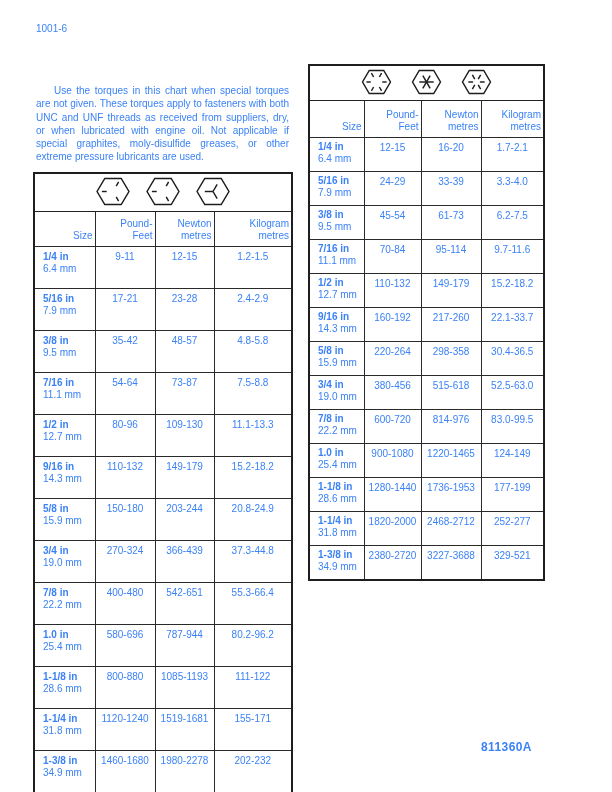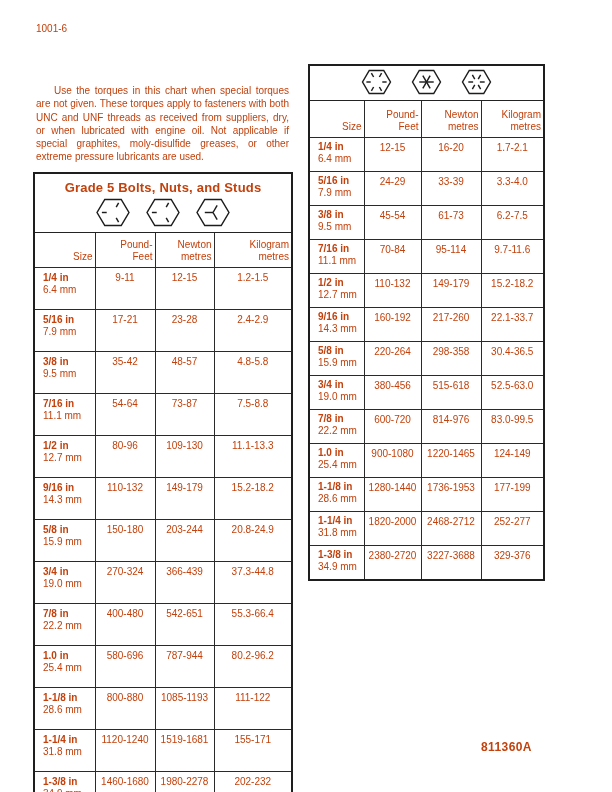--- a/index.html
+++ b/index.html
@@ -1,18 +1,18 @@
 <!DOCTYPE html>
 <html><head>
 <meta charset="utf-8">
 <style>
   html,body{margin:0;padding:0;background:#e8e8e8;}
   .page{
     position:relative;width:612px;height:792px;background:#ffffff;
-    font-family:"Liberation Sans","DejaVu Sans",sans-serif;color:#c2410c;
+    font-family:"Liberation Sans","DejaVu Sans",sans-serif;color:#3b82f6;
     margin:0 auto;overflow:hidden;
   }
   .page-number{position:absolute;left:36px;top:23px;font-size:10px;}
   .doc-title{position:absolute;left:0;top:41px;width:100%;text-align:center;
     font-size:13.5px;font-weight:bold;letter-spacing:.2px;}
   .intro{position:absolute;left:36px;top:74px;width:253px;font-size:10px;
     line-height:13.3px;text-align:justify;text-indent:18px;}
   .spec-table{position:absolute;border:2px solid #1e1e1e;background:#fff;}
   .g5{left:33px;top:172px;width:256px;}
   .g8{left:308px;top:64px;width:233px;}
@@ -40,21 +40,20 @@
 </head>
 <body>
 
 <div class="page">
 
   <div class="page-number">1001-6</div>
   <p class="intro">Use the torques in this chart when special torques are not given. These torques apply to fasteners with both UNC and UNF threads as received from suppliers, dry, or when lubricated with engine oil. Not applicable if special graphites, moly-disulfide greases, or other extreme pressure lubricants are used.</p>
 
   <div class="spec-table g5">
     <div class="band">
-      <div class="band-title">Grade 5 Bolts, Nuts, and Studs</div>
       <div class="band-icons">
         <svg width="36" height="29" viewBox="0 0 36 30">
           <polygon points="9.5,1.5 26.5,1.5 34.5,15 26.5,28.5 9.5,28.5 1.5,15"></polygon>
           <line x1="6.5" y1="15" x2="11.5" y2="15"></line>
           <line x1="21.3" y1="9.4" x2="23.8" y2="5"></line>
           <line x1="21.3" y1="20.6" x2="23.8" y2="25"></line>
         </svg>
         <svg width="36" height="29" viewBox="0 0 36 30">
           <polygon points="9.5,1.5 26.5,1.5 34.5,15 26.5,28.5 9.5,28.5 1.5,15"></polygon>
           <line x1="6.5" y1="15" x2="11.5" y2="15"></line>
@@ -392,21 +391,21 @@
             <td class="val">252-277</td>
           </tr>
 
           <tr>
             <td class="size">
               <div class="size-in">1-3/8 in</div>
               <div class="size-mm">34.9 mm</div>
             </td>
             <td class="val">2380-2720</td>
             <td class="val">3227-3688</td>
-            <td class="val">329-376</td>
+            <td class="val">329-521</td>
           </tr>
 
         </tbody>
     </table>
   </div>
 
   <div class="stamp">811360A</div>
 
 </div>
 

